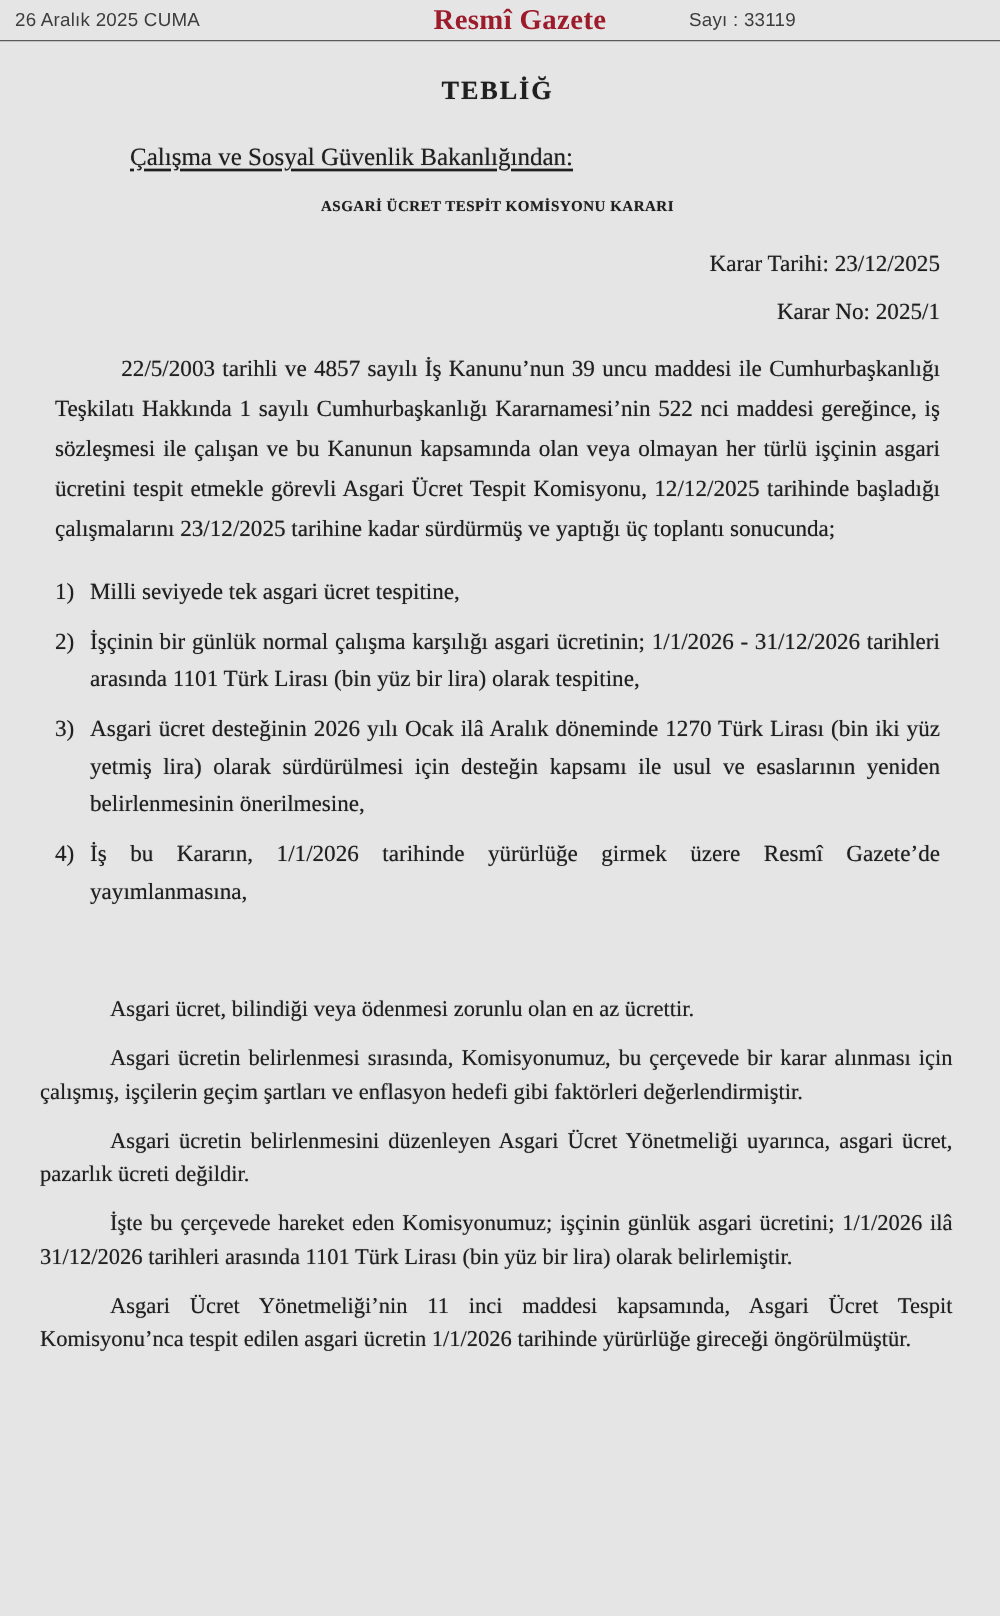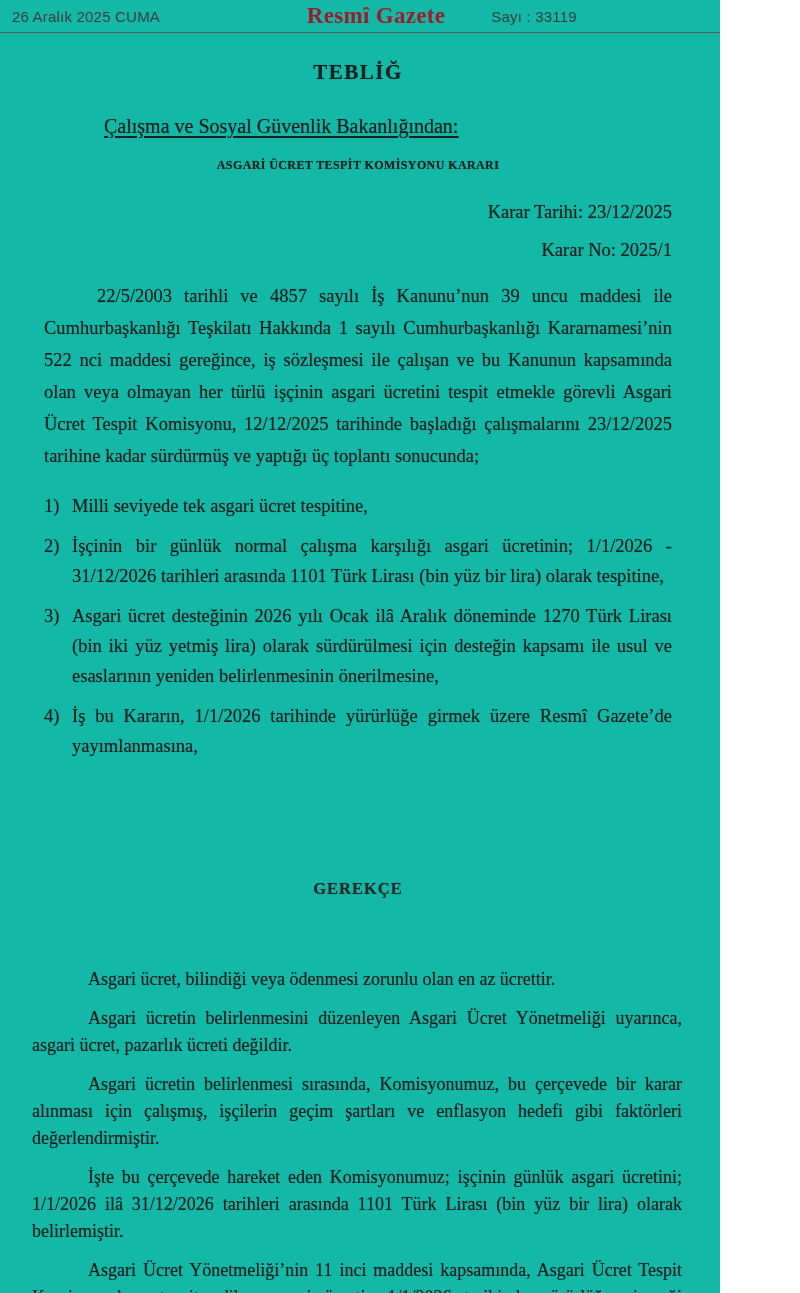--- a/index.html
+++ b/index.html
@@ -6,23 +6,23 @@
   body {
     width: 800px;
     height: 1293px;
     background: #ffffff;
     overflow: hidden;
     font-family: "Liberation Serif", serif;
     color: #1f1f1f;
   }
   .page {
     position: relative;
-    width: 720px;
+    width: 800px;
     height: 1293px;
-    background: #14b8a6;
+    background: #e5e5e5;
   }
   
   .masthead {
     height: 33px;
     border-bottom: 1.5px solid #5a5a5a;
     display: flex;
     align-items: center;
     padding: 0 12px;
     box-sizing: border-box;
     position: relative;
@@ -163,24 +163,23 @@
         <span class="num">3)</span>
         <span class="txt">Asgari ücret desteğinin 2026 yılı Ocak ilâ Aralık döneminde 1270 Türk Lirası (bin iki yüz yetmiş lira) olarak sürdürülmesi için desteğin kapsamı ile usul ve esaslarının yeniden belirlenmesinin önerilmesine,</span>
       </li>
       <li>
         <span class="num">4)</span>
         <span class="txt">İş bu Kararın, 1/1/2026 tarihinde yürürlüğe girmek üzere Resmî Gazete’de yayımlanmasına,</span>
       </li>
     </ol>
 
 
-    <h3 class="gerekce-title">GEREKÇE</h3>
 
     <section class="rationale">
       <p>Asgari ücret, bilindiği veya ödenmesi zorunlu olan en az ücrettir.</p>
+      <p>Asgari ücretin belirlenmesi sırasında, Komisyonumuz, bu çerçevede bir karar alınması için çalışmış, işçilerin geçim şartları ve enflasyon hedefi gibi faktörleri değerlendirmiştir.</p>
       <p>Asgari ücretin belirlenmesini düzenleyen Asgari Ücret Yönetmeliği uyarınca, asgari ücret, pazarlık ücreti değildir.</p>
-      <p>Asgari ücretin belirlenmesi sırasında, Komisyonumuz, bu çerçevede bir karar alınması için çalışmış, işçilerin geçim şartları ve enflasyon hedefi gibi faktörleri değerlendirmiştir.</p>
       <p>İşte bu çerçevede hareket eden Komisyonumuz; işçinin günlük asgari ücretini; 1/1/2026 ilâ 31/12/2026 tarihleri arasında 1101 Türk Lirası (bin yüz bir lira) olarak belirlemiştir.</p>
       <p>Asgari Ücret Yönetmeliği’nin 11 inci maddesi kapsamında, Asgari Ücret Tespit Komisyonu’nca tespit edilen asgari ücretin 1/1/2026 tarihinde yürürlüğe gireceği öngörülmüştür.</p>
     </section>
 
   </main>
 </div>
 
 </body></html>

